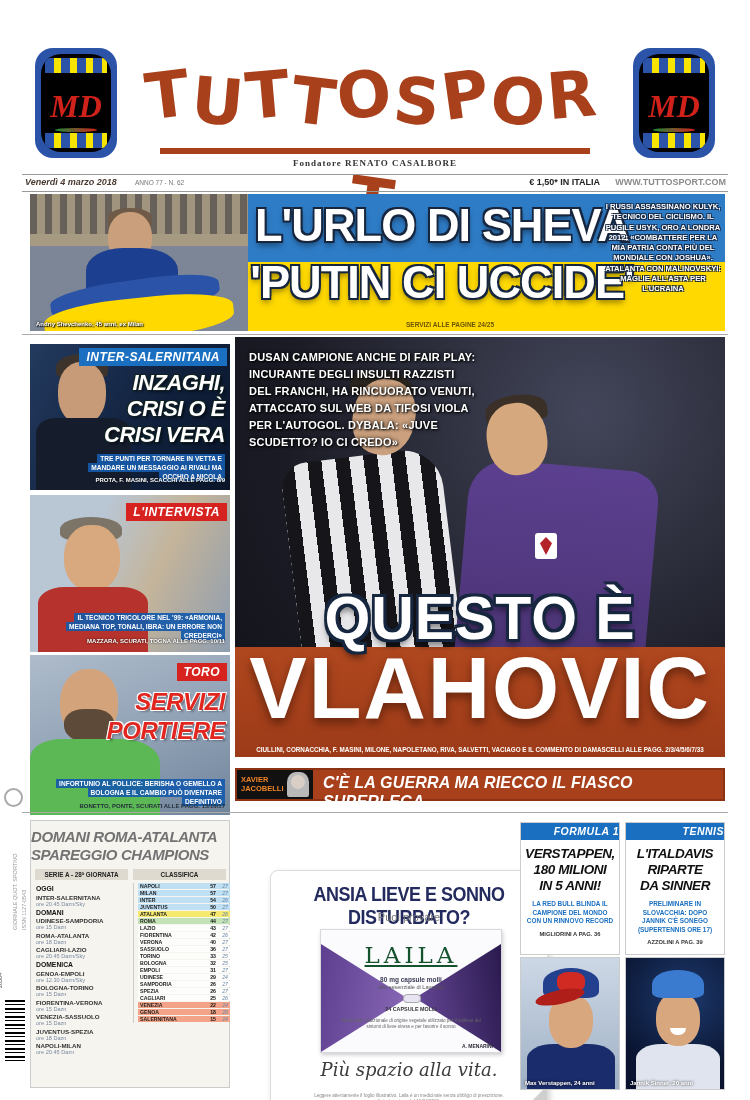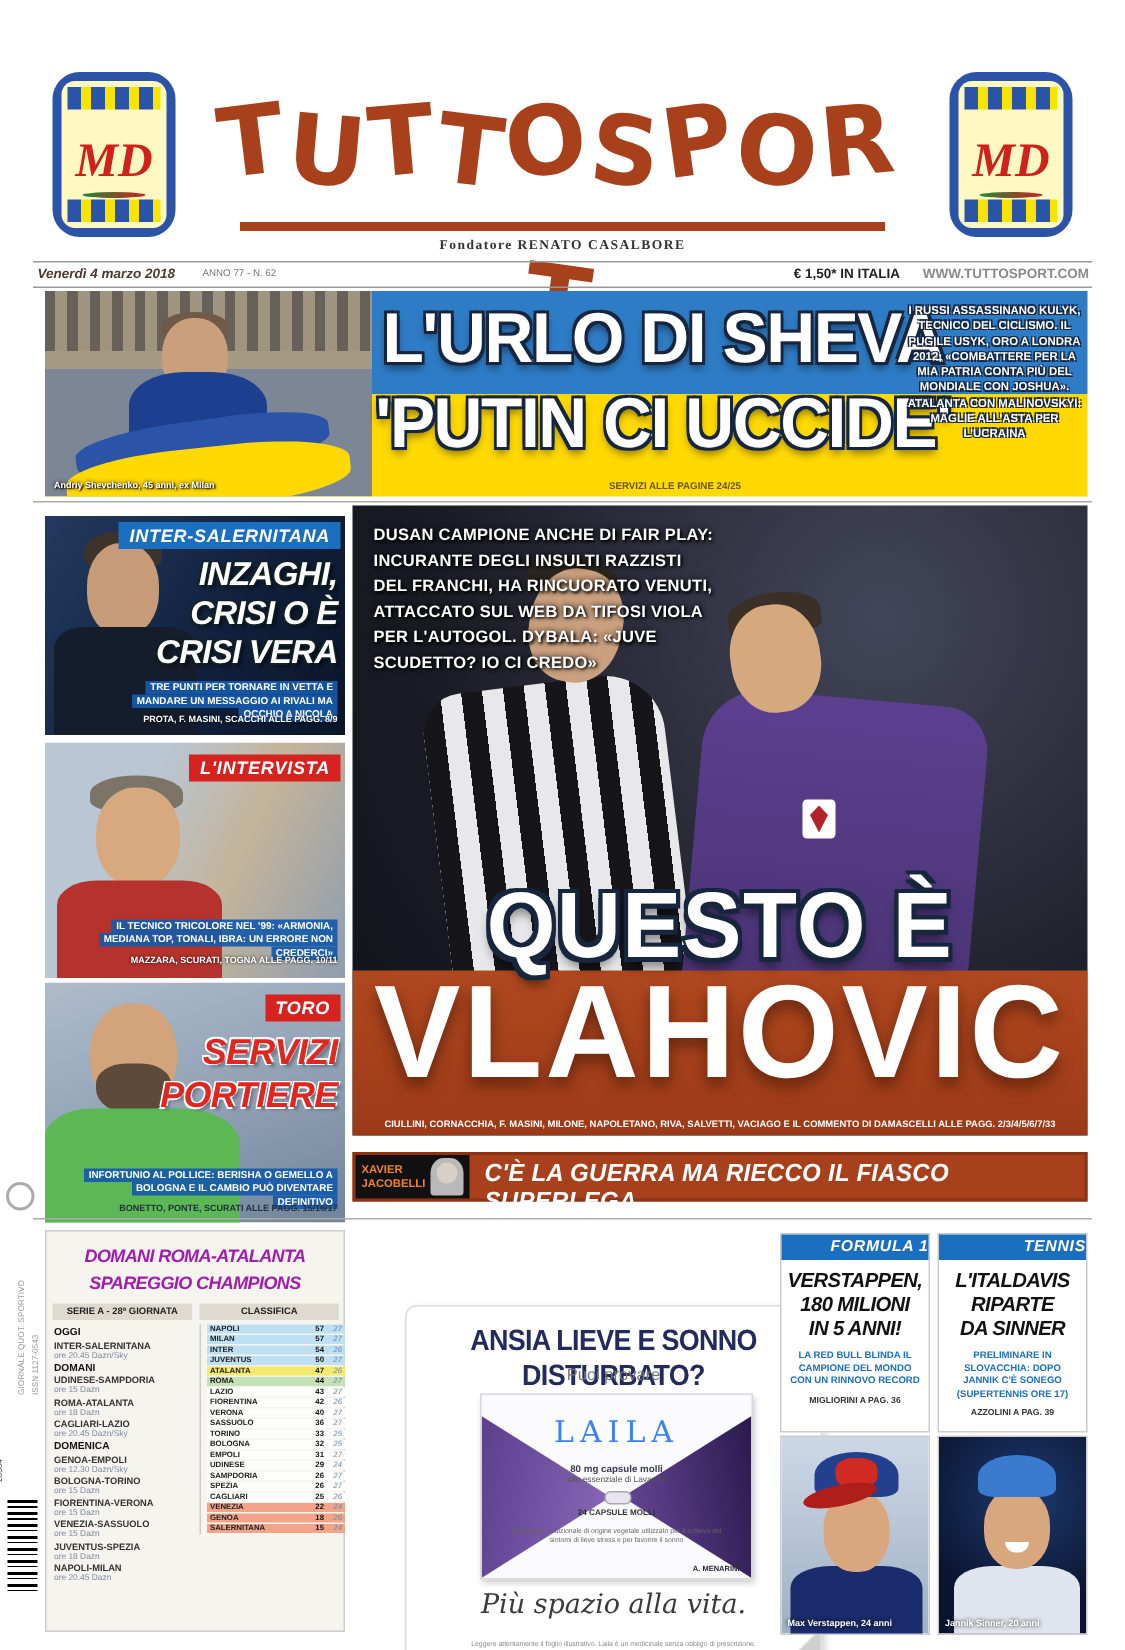--- a/index.html
+++ b/index.html
@@ -1,21 +1,21 @@
 <!DOCTYPE html>
 <html><head>
 <meta charset="utf-8">
 <style>
   html,body{margin:0;padding:0;background:#e8e8e8;}
   .page{position:relative;width:750px;height:1100px;background:#ffffff;margin:0 auto;
         font-family:"Liberation Sans",sans-serif;overflow:hidden;}
   .abs{position:absolute;}
   
   .md-logo{width:82px;height:110px;background:#2b53a8;border-radius:18px;padding:0;}
-  .md-inner{position:absolute;left:6px;top:6px;right:6px;bottom:6px;background:#fef9c3;border-radius:9px;overflow:hidden;}
+  .md-inner{position:absolute;left:6px;top:6px;right:6px;bottom:6px;background:#000000;border-radius:20px;overflow:hidden;}
   .md-dashes{position:absolute;left:4px;right:4px;height:15px;
      background:repeating-linear-gradient(90deg,#2b53a8 0 9px,#f7e400 9px 16px);}
   .md-text{position:absolute;left:0;right:0;top:34px;text-align:center;color:#d0221b;
      font-family:"Liberation Serif",serif;font-weight:bold;font-style:italic;font-size:32px;}
   .md-swoosh{position:absolute;left:14px;right:14px;top:74px;height:4px;border-radius:50%;
      background:linear-gradient(90deg,#1f8a3c,#d0221b);}
   .md-swoosh2{position:absolute;left:20px;right:20px;top:80px;height:3px;border-radius:50%;
      background:linear-gradient(90deg,#d0221b,#1f8a3c);}
   .masthead{left:140px;top:48px;width:465px;height:100px;text-align:center;color:#a8401c;
      font-family:"DejaVu Sans",sans-serif;font-weight:bold;font-size:64px;letter-spacing:2px;line-height:100px;}
@@ -102,22 +102,22 @@
   
   .jac{left:235px;top:768px;width:490px;height:33px;background:#a8401c;border:2px solid #8c3314;box-sizing:border-box;}
   .jac-box{position:absolute;left:0;top:0;width:76px;height:29px;background:#111;}
   .jac-name{position:absolute;left:4px;top:5px;width:44px;color:#f08428;font-weight:bold;font-size:7.5px;line-height:9px;}
   .jac-face{position:absolute;right:4px;top:2px;width:22px;height:25px;background:#b9b9b9;border-radius:40% 40% 10% 10%;}
   .jac-face:after{content:"";position:absolute;left:4px;top:3px;width:14px;height:14px;border-radius:50%;background:#d9cfc6;}
   .jac-headline{position:absolute;left:86px;top:3px;right:6px;color:#fff;font-weight:bold;font-style:italic;
      font-size:16.5px;letter-spacing:.2px;transform:scaleX(.97);transform-origin:left;}
   
   .bl{left:30px;top:820px;width:200px;height:268px;background:#f6f4ef;border:1px solid #ccc;box-sizing:border-box;}
-  .bl-head{position:absolute;left:0;right:0;top:7px;text-align:center;color:#a21caf;font-weight:bold;
-     font-style:italic;font-size:12px;line-height:18px;letter-spacing:-.4px;}
+  .bl-head{position:absolute;left:0;right:0;top:7px;color:#737373;font-weight:bold;
+     font-style:italic;font-size:15px;line-height:18px;letter-spacing:-.4px;}
   .col-head{position:absolute;top:48px;height:11px;background:#dedacf;color:#222;font-weight:bold;
      font-size:6.3px;text-align:center;line-height:11px;}
   .fx{position:absolute;left:5px;top:62px;width:92px;}
   .fx-day{font-size:6.8px;font-weight:bold;color:#111;margin-top:2px;}
   .fx-match{font-size:6.2px;font-weight:bold;color:#333;margin-top:1.5px;}
   .fx-time{font-size:5.6px;color:#7a8aa0;}
   .tbl{position:absolute;left:102px;top:62px;width:92px;border-left:1px solid #ccc;padding-left:4px;}
   .trow{display:flex;align-items:center;height:6.4px;font-size:5.2px;margin-bottom:.6px;padding:0 2px;}
   .trow .tm{flex:1;font-weight:bold;color:#222;}
   .trow .pt{width:12px;text-align:right;font-weight:bold;color:#111;}
@@ -132,22 +132,22 @@
      box-shadow:2px 3px 6px rgba(0,0,0,.18);box-sizing:border-box;overflow:hidden;margin-left:33px;}
   .ad-title{position:absolute;left:0;right:0;top:12px;text-align:center;color:#232b5e;font-weight:bold;
      font-size:19.5px;letter-spacing:-.5px;transform:scaleX(.92);}
   .ad-try{position:absolute;left:0;right:0;top:40px;text-align:center;color:#777;font-size:11px;}
   .ad-box{position:absolute;left:49px;top:58px;width:180px;height:122px;background:#fbfbfd;border:1px solid #d8d8de;
      box-shadow:1px 2px 4px rgba(0,0,0,.2);overflow:hidden;}
   .ad-bow-l{position:absolute;left:0;top:14px;width:86px;height:108px;background:linear-gradient(100deg,#5d3e8f,#8a6ab8);
      clip-path:polygon(0 0,100% 50%,0 100%);}
   .ad-bow-r{position:absolute;right:0;top:14px;width:86px;height:108px;background:linear-gradient(260deg,#2a1a4e,#6a4a9c);
      clip-path:polygon(100% 0,0 50%,100% 100%);}
-  .ad-laila{position:absolute;left:0;right:0;top:12px;text-align:center;color:#3b82f6;
-     font-family:"DejaVu Serif",serif;font-size:20px;letter-spacing:4px;}
+  .ad-laila{position:absolute;left:0;right:0;top:12px;text-align:center;color:#14532d;
+     font-family:"DejaVu Serif",serif;font-size:23px;letter-spacing:4px;text-decoration:underline;}
   .ad-sub1{position:absolute;left:0;right:0;top:46px;text-align:center;color:#3a3a55;font-size:6.5px;font-weight:bold;}
   .ad-sub2{position:absolute;left:0;right:0;top:54px;text-align:center;color:#555;font-size:5.6px;}
   .ad-capsule{position:absolute;left:82px;top:64px;width:16px;height:7px;border-radius:4px;background:#e8e4f2;border:1px solid #aaa;}
   .ad-sub3{position:absolute;left:0;right:0;top:76px;text-align:center;color:#333;font-size:5.4px;font-weight:bold;}
   .ad-note{position:absolute;left:16px;right:16px;top:88px;text-align:center;color:#666;font-size:4.6px;line-height:6px;}
   .ad-brandtag{position:absolute;right:8px;bottom:3px;color:#2a2a3a;font-size:5px;font-weight:bold;}
   .ad-tag{position:absolute;left:0;right:0;top:188px;text-align:center;color:#3c3c3c;
      font-family:"DejaVu Serif",serif;font-style:italic;font-size:18px;}
   .ad-legal{position:absolute;left:30px;right:30px;top:222px;text-align:center;color:#888;font-size:4.6px;line-height:6px;}
   .ad-brand{position:absolute;right:14px;bottom:10px;color:#333;font-size:6px;font-weight:bold;text-align:center;}

